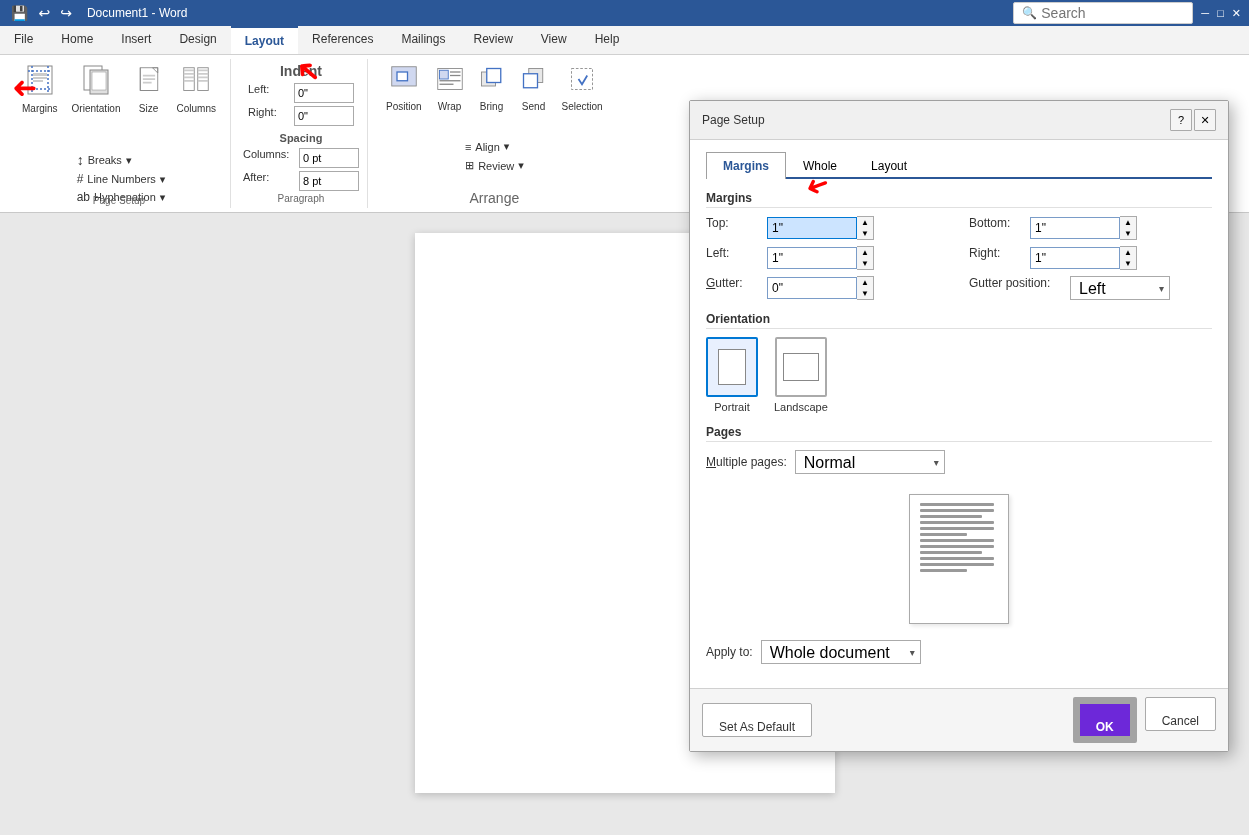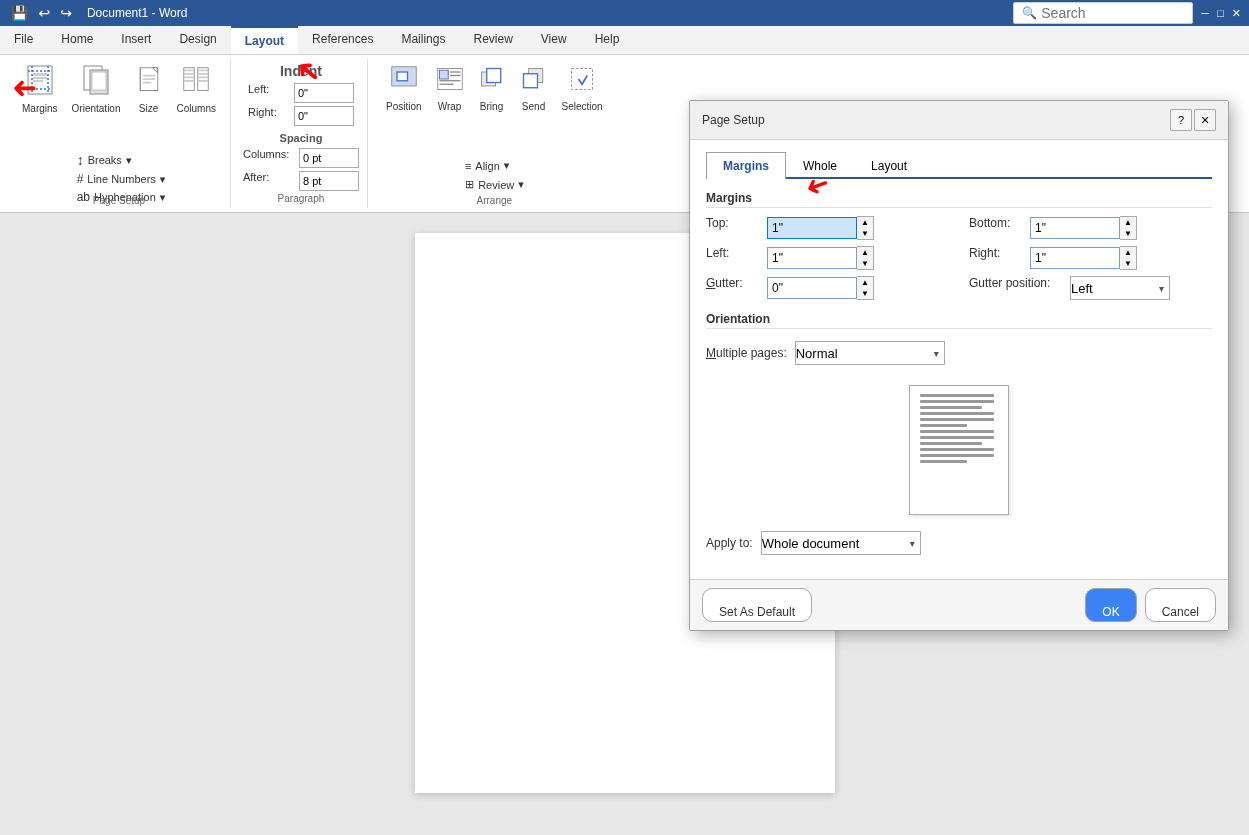--- a/index.html
+++ b/index.html
@@ -4,21 +4,21 @@
   <style>
     * { box-sizing: border-box; margin: 0; padding: 0; }
     body { font-family: 'Segoe UI', Arial, sans-serif; font-size: 12px; background: #f0f0f0; overflow: hidden; }
     .ribbon-tabs { display: flex; background: #f3f3f3; border-bottom: 1px solid #d0d0d0; }
     .ribbon-tab { padding: 6px 14px; font-size: 12px; color: #333; cursor: pointer; }
     .ribbon-tab.active { background: white; border-top: 2px solid #2b5797; color: #2b5797; font-weight: 600; }
 
     .ribbon-content { background: white; border-bottom: 1px solid #c8c8c8; display: flex; align-items: stretch; padding: 4px 8px; gap: 4px; min-height: 90px; }
 
     .ribbon-group { display: flex; flex-direction: column; align-items: center; padding: 2px 8px; border-right: 1px solid #e0e0e0; position: relative; }
-    .ribbon-group:last-child { border-right: none; }
+    .ribbon-group:last-child { border-right: none; gap: 14px; }
     .ribbon-group-label { font-size: 10px; color: #666; margin-top: auto; padding-top: 2px; }
 
     .ribbon-row { display: flex; align-items: center; gap: 4px; flex: 1; }
 
     .rb-btn { display: flex; flex-direction: column; align-items: center; justify-content: center; padding: 3px 6px; cursor: pointer; border-radius: 2px; min-width: 40px; }
     .rb-btn .rb-icon { font-size: 22px; color: #555; }
     .rb-btn .rb-label { font-size: 10px; color: #333; margin-top: 1px; }
 
     .rb-small-btn { display: flex; align-items: center; gap: 4px; padding: 2px 4px; cursor: pointer; border-radius: 2px; font-size: 11px; color: #333; white-space: nowrap; }
     .spin-input { width: 60px; height: 20px; border: 1px solid #aaa; font-size: 11px; padding: 1px 3px; }
@@ -64,41 +64,41 @@
     .orient-box.active { border-color: #0078d4; background: #e8f0fe; }
     .orient-icon-portrait { width: 28px; height: 36px; border: 1px solid #888; background: white; }
     .orient-icon-landscape { width: 36px; height: 28px; border: 1px solid #888; background: white; }
     .orient-label { font-size: 11px; color: #333; }
 
     
     .pages-section { margin-bottom: 12px; }
     .pages-row { display: flex; align-items: center; gap: 8px; margin-top: 6px; }
     .pages-label { font-size: 12px; color: #333; }
     .pages-label u { text-decoration: underline; }
-    .select-dropdown { height: 24px; border: 1px solid #aaa; font-size: 13px; padding: 0 0; background: white; min-width: 150px; appearance: none; -webkit-appearance: none; }
+    .select-dropdown { height: 24px; border: 1px solid #aaa; font-size: 16px; padding: 0 8px; background: white; min-width: 150px; appearance: none; -webkit-appearance: none; }
     .select-wrapper { position: relative; display: inline-block; }
     .select-wrapper::after { content: '▾'; position: absolute; right: 6px; top: 50%; transform: translateY(-50%); pointer-events: none; font-size: 10px; color: #555; }
 
     
     .preview-section { margin-bottom: 12px; }
     .preview-box { width: 100px; height: 130px; border: 1px solid #aaa; background: white; margin: 8px auto; position: relative; overflow: hidden; box-shadow: 2px 2px 4px rgba(0,0,0,0.1); }
     .preview-lines { padding: 8px 10px; }
     .preview-line { height: 3px; background: #999; margin-bottom: 3px; border-radius: 1px; }
     .preview-line.short { width: 60%; }
     .preview-line.medium { width: 80%; }
     .preview-line.full { width: 95%; }
 
     
     .apply-row { display: flex; align-items: center; gap: 8px; }
     .apply-label { font-size: 12px; color: #333; }
 
     
     .dialog-footer { border-top: 1px solid #d0d0d0; padding: 8px 12px; display: flex; justify-content: space-between; align-items: center; background: #f5f5f5; }
-    .dialog-btn { height: 26px; padding: 16px 16px; font-size: 12px; cursor: pointer; border-radius: 10px; }
-    .dialog-btn.default { background: #3b82f6; color: white; border: 1px solid #a3a3a3; font-weight: 400; }
+    .dialog-btn { height: 26px; padding: 16px 16px; font-size: 12px; cursor: pointer; border-radius: 2px; }
+    .dialog-btn.default { background: #6d28d9; color: white; border: 7px solid #a3a3a3; font-weight: 700; }
     .dialog-btn.normal { background: white; color: #333; border: 1px solid #aaa; }
 
     .footer-btns { display: flex; gap: 8px; }
 
     .toolbar-area { position: relative; }
 
     
     .qat-bar { background: #2b5797; display: flex; align-items: center; padding: 2px 8px; gap: 4px; height: 26px; }
     .qat-btn { color: white; font-size: 14px; cursor: pointer; padding: 2px 3px; }
     .app-title { color: white; font-size: 12px; margin-left: 8px; }
@@ -305,21 +305,21 @@
           <span>≡</span>
           <span>Align</span>
           <span>▾</span>
         </div>
         <div class="rb-small-btn">
           <span>⊞</span>
           <span>Review</span>
           <span>▾</span>
         </div>
       </div>
-      <div class="ribbon-group-label" style="font-size:10px; color:#666; margin-top:auto; align-self:center;">Arrange</div>
+      <div class="ribbon-group-label" style="font-size:14px; color:#666; margin-top:auto; align-self:center;">Arrange</div>
     </div>
   </div>
 
   <div style="position:absolute; left:12px; top:72px; color:red; font-size:30px; pointer-events:none; transform:rotate(180deg);">➜</div>
 
   <div style="position:absolute; left:295px; top:55px; color:red; font-size:30px; pointer-events:none; transform:rotate(220deg);">➜</div>
 </div>
 
 <div class="main-area">
   <div class="doc-canvas">
@@ -413,23 +413,38 @@
             <select class="select-dropdown" style="min-width:100px;">
               <option>Left</option>
               <option>Top</option>
             </select>
           </div>
         </div>
       </div>
 
       <div class="orientation-section">
         <div class="section-title">Orientation</div>
+        <div class="orientation-options">
+          <div class="orient-option">
+            <div class="orient-box active">
+              <div class="orient-icon-portrait"></div>
+            </div>
+            <span class="orient-label">Portrait</span>
+          </div>
+          <div class="orient-option">
+            <div class="orient-box">
+              <div class="orient-icon-landscape"></div>
+            </div>
+            <span class="orient-label">Landscape</span>
+          </div>
+        </div>
       </div>
 
       <div class="pages-section">
+        <div class="section-title">Pages</div>
         <div class="pages-row">
           <span class="pages-label"><u>M</u>ultiple pages:</span>
           <div class="select-wrapper">
             <select class="select-dropdown" style="min-width:150px;">
               <option>Normal</option>
               <option>Mirror margins</option>
               <option>2 pages per sheet</option>
               <option>Book fold</option>
             </select>
           </div>

